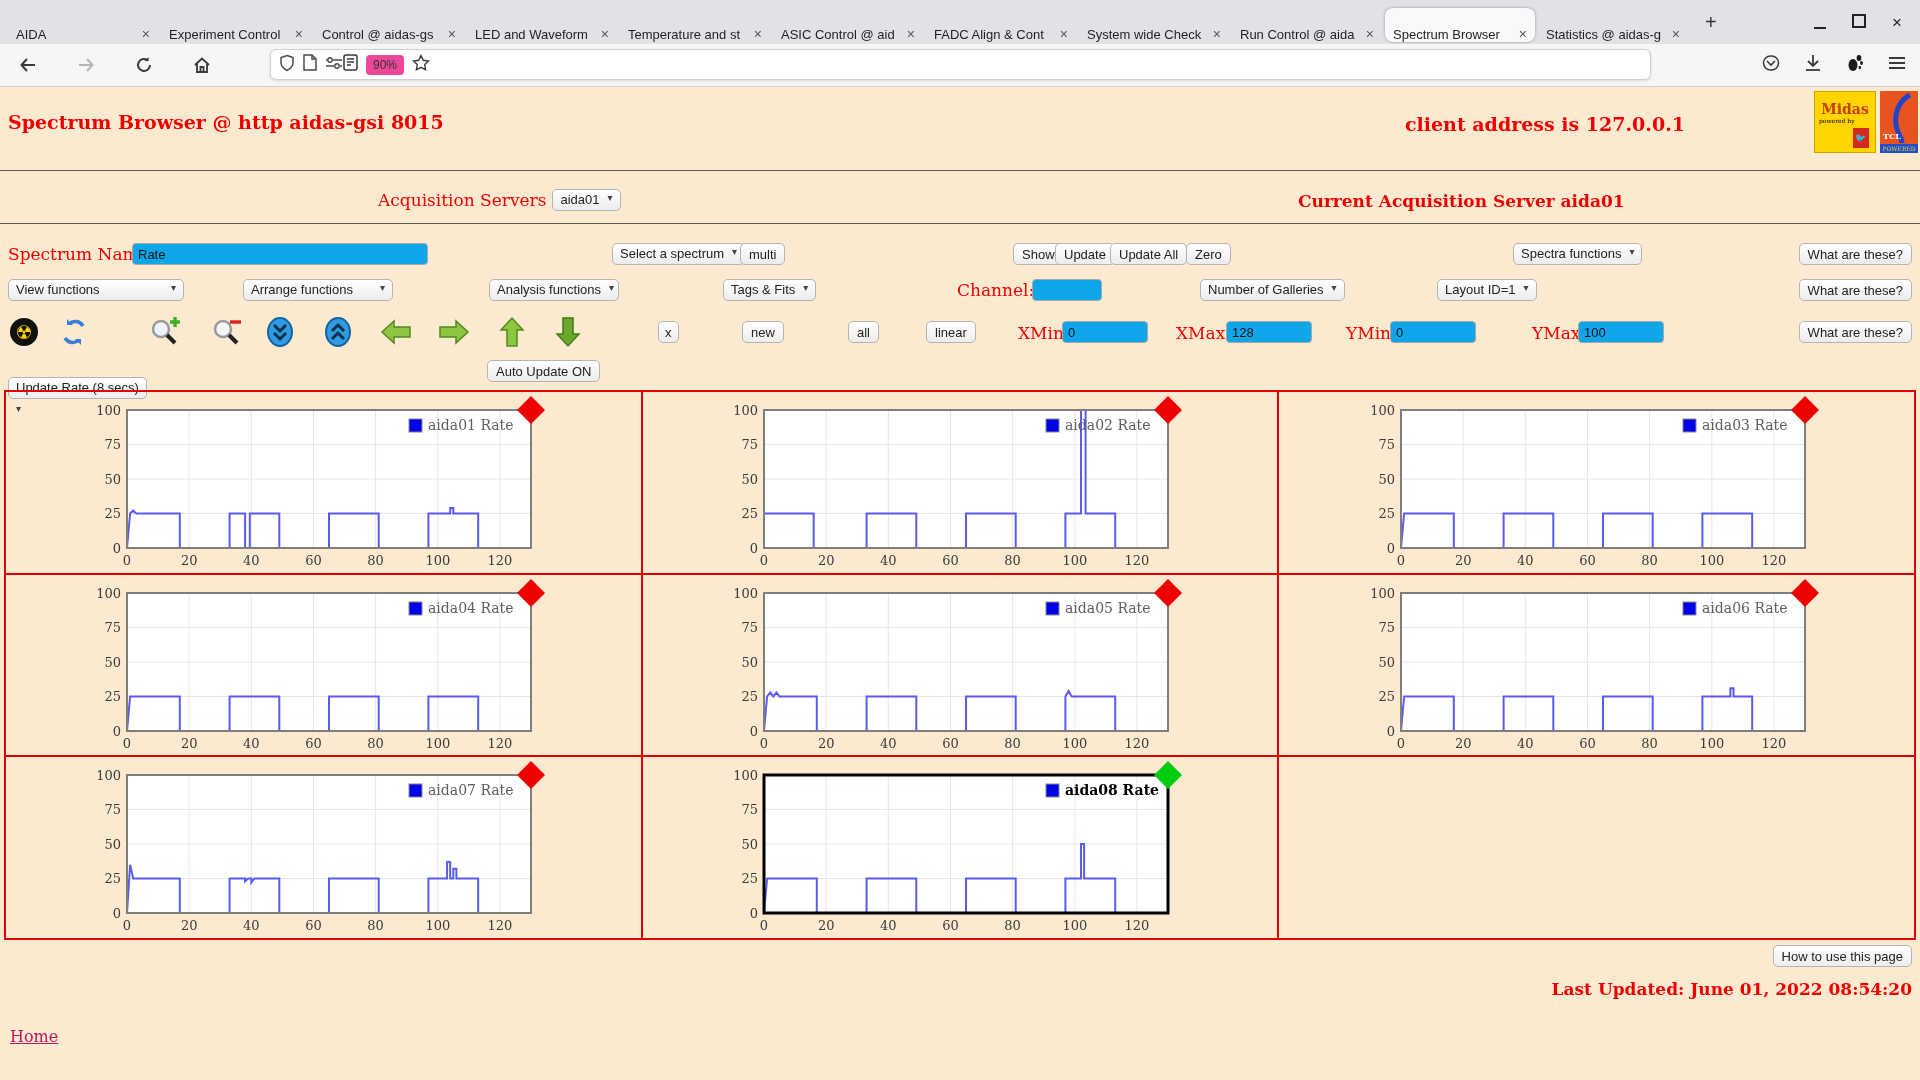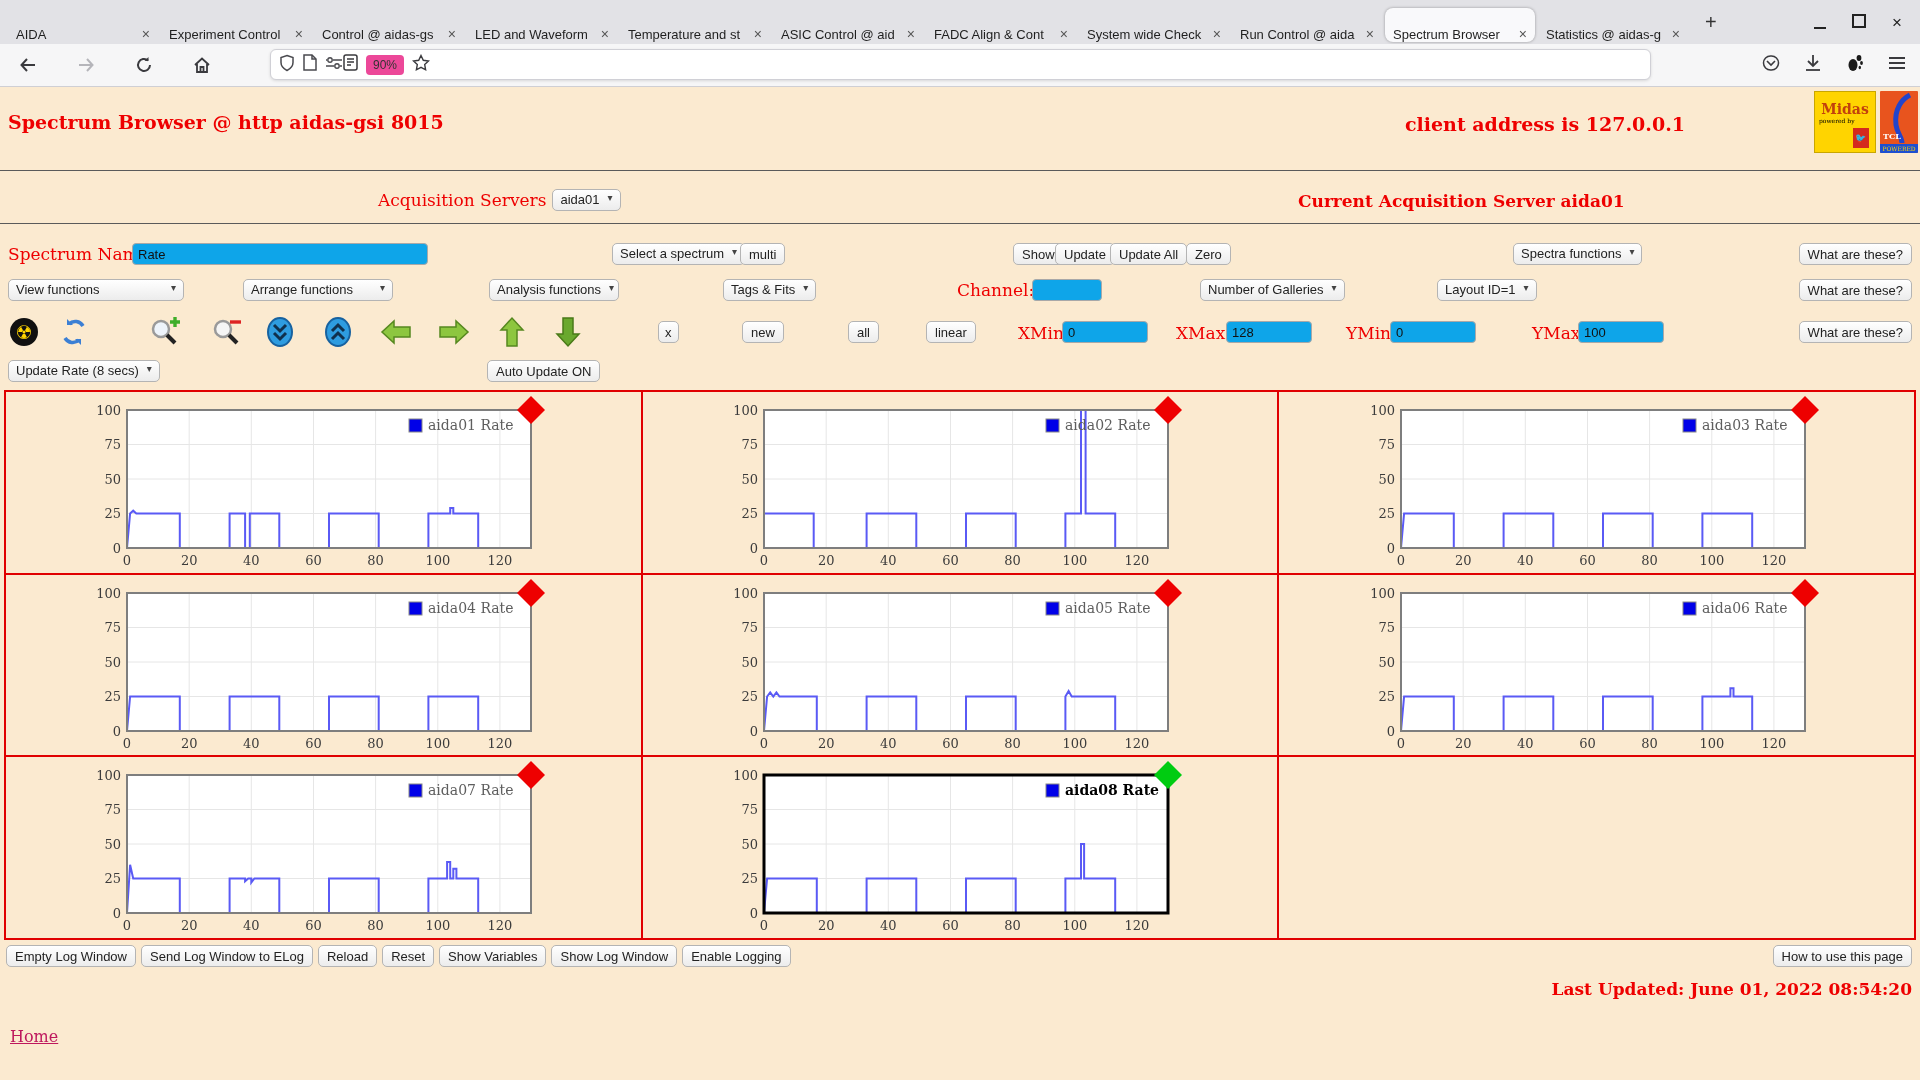--- a/index.html
+++ b/index.html
@@ -333,21 +333,21 @@
     <span class="abs rlabel" style="left:1176px;top:14px;">XMax</span>
     <input class="abs tinput" style="left: 1226px; top: 12px; width: 86px;" value="128">
     <span class="abs rlabel" style="left:1346px;top:14px;">YMin</span>
     <input class="abs tinput" style="left: 1390px; top: 12px; width: 86px;" value="0">
     <span class="abs rlabel" style="left:1532px;top:14px;">YMax</span>
     <input class="abs tinput" style="left: 1578px; top: 12px; width: 86px;" value="100">
     <button class="abs btn" style="right:8px;top:12px;">What are these?</button>
   </div>
 
   <div class="row" id="row4">
-    <span class="abs select" style="left:8px;top:1px;">
+    <span class="abs select" style="left:8px;top:18px;flex-direction:column;">
         <span>Update Rate (8 secs)</span>
         <span class="chev">▾</span>
       </span>
     <button class="abs btn" style="left:487px;top:1px;">Auto Update ON</button>
   </div>
 
   <div id="charts-grid">
       <div class="chart-cell">
         <svg width="460" height="178">
           <rect x="34" y="16" width="404" height="138" fill="#ffffff"></rect>
@@ -592,25 +592,16 @@
           <text x="344.8" y="171" text-anchor="middle" font-family="DejaVu Serif,serif" font-size="13" fill="#3c3c3c">100</text>
           <text x="406.9" y="171" text-anchor="middle" font-family="DejaVu Serif,serif" font-size="13" fill="#3c3c3c">120</text>
           <rect x="316" y="25" width="13" height="13" fill="#0000e8" stroke="#888"></rect>
           <text x="335" y="36" font-family="DejaVu Serif,serif" font-size="14" font-weight="bold" fill="#000">aida08 Rate</text>
           <path d="M424 16 L438 2 L452 16 L438 30 Z" fill="#00cc11"></path>
         </svg>
       </div>
       <div class="chart-cell"></div>
     </div>
 
-  <div class="abs" id="footer-left">
-      <button class="btn">Empty Log Window</button>
-      <button class="btn">Send Log Window to ELog</button>
-      <button class="btn">Reload</button>
-      <button class="btn">Reset</button>
-      <button class="btn">Show Variables</button>
-      <button class="btn">Show Log Window</button>
-      <button class="btn">Enable Logging</button>
-    </div>
   <button class="btn" id="btn-howto">How to use this page</button>
   <div class="abs" id="last-updated">Last Updated: June 01, 2022 08:54:20</div>
   <a class="abs" id="home-link" href="#">Home</a>
 </div>
 
 </body></html>

